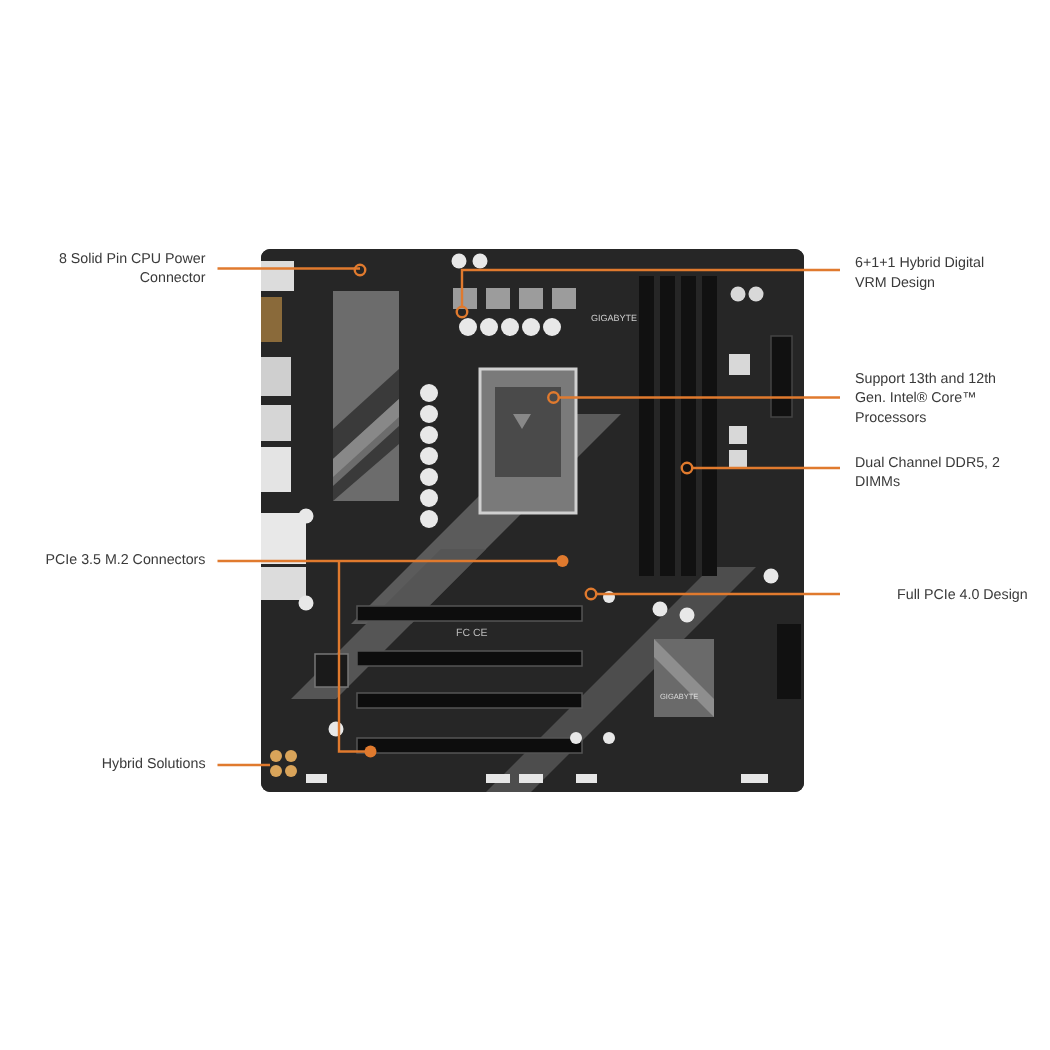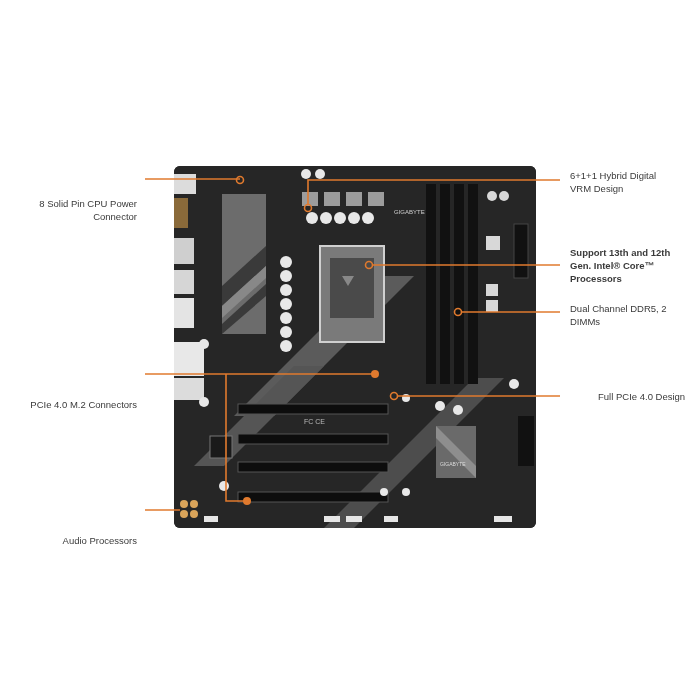--- a/index.html
+++ b/index.html
@@ -4,21 +4,21 @@
   <style>
     html, body { margin: 0; padding: 0; }
     body {
       width: 700px; height: 700px; background: #ffffff; position: relative; overflow: hidden;
       font-family: "Liberation Sans", "DejaVu Sans", sans-serif;
     }
     .label {
       position: absolute; font-size: 9.5px; line-height: 13px; color: #3a3a3a;
       white-space: pre-line;
     }
-    .label.right-align { text-align: right; margin-top: 31px; }
+    .label.right-align { text-align: right; }
     svg.overlay { position: absolute; left: 0; top: 0; width: 700px; height: 700px; }
     .board { position: absolute; left: 174px; top: 166px; width: 362px; height: 362px;
       background: #2a2a2a; border-radius: 6px; overflow: hidden; }
   </style>
 </head>
 <body>
 
 <div class="board">
   <svg width="362" height="362" viewBox="0 0 362 362">
     <rect x="0" y="0" width="362" height="362" fill="#262626"></rect>
@@ -156,22 +156,22 @@
     <circle cx="247" cy="501" r="4"></circle>
   </g>
   <g stroke="#e07a2e" stroke-width="1.6">
 
     <line x1="145" y1="510" x2="180" y2="510"></line>
   </g>
 </svg>
 
 <div class="label right-align" style="left:20px; top:166px; width:117px;">8 Solid Pin CPU Power
 Connector</div>
-<div class="label right-align" style="left:20px; top:367px; width:117px;">PCIe 4.0 M.2 Connectors</div>
-<div class="label right-align" style="left:20px; top:503px; width:117px;">Audio Processors</div>
+<div class="label right-align" style="left:20px; top:367px; width:117px;">PCIe 3.5 M.2 Connectors</div>
+<div class="label right-align" style="left:20px; top:503px; width:117px;">Hybrid Solutions</div>
 <div class="label" style="left:570px; top:169px; width:125px;">6+1+1 Hybrid Digital
 VRM Design</div>
-<div class="label" style="left:570px; top:246px; width:125px;font-weight:bold;">Support 13th and 12th
+<div class="label" style="left:570px; top:246px; width:125px;">Support 13th and 12th
 Gen. Intel® Core™
 Processors</div>
 <div class="label" style="left:570px; top:302px; width:125px;">Dual Channel DDR5, 2
 DIMMs</div>
 <div class="label" style="left:598px; top:390px; width:125px;">Full PCIe 4.0 Design</div>
 
 </body></html>

